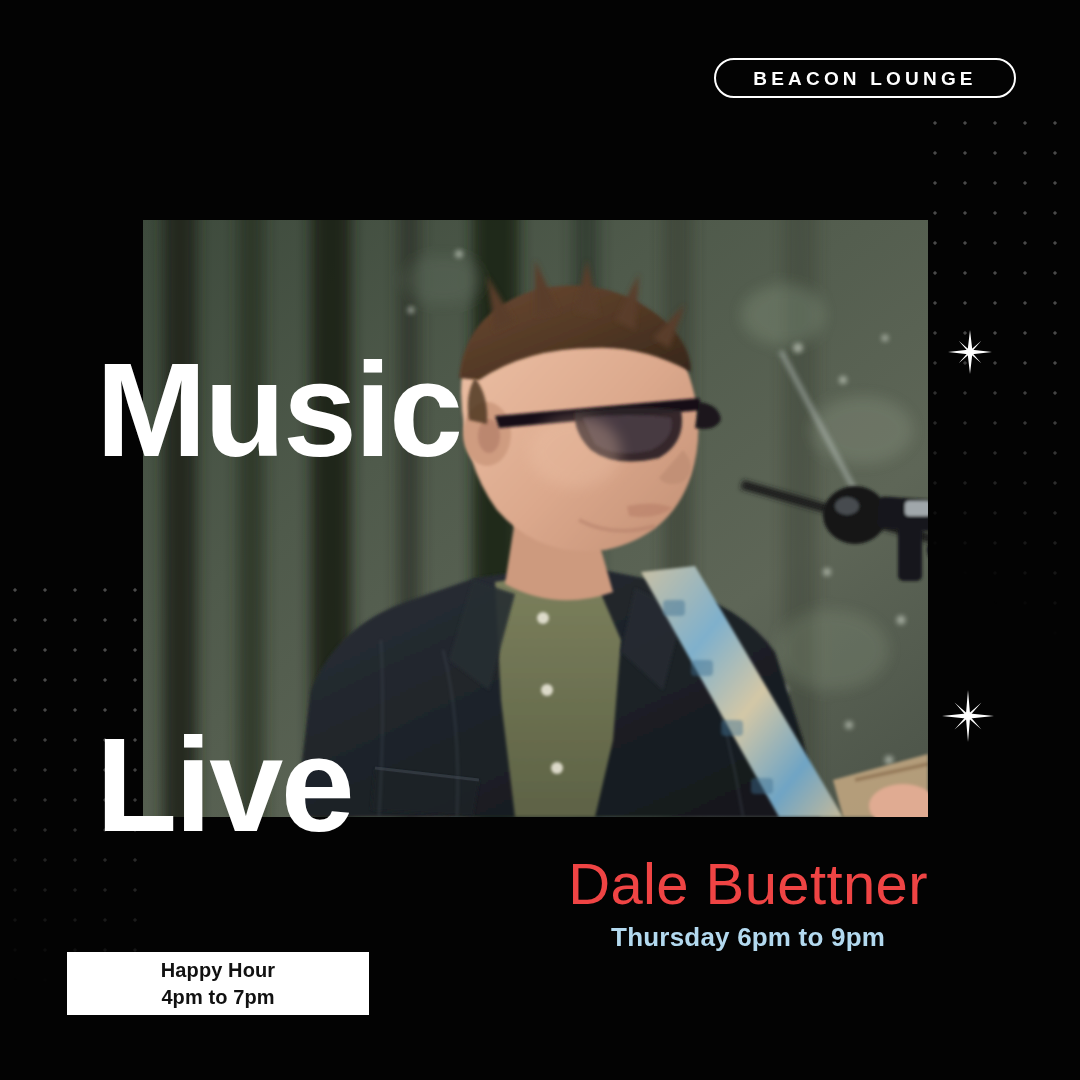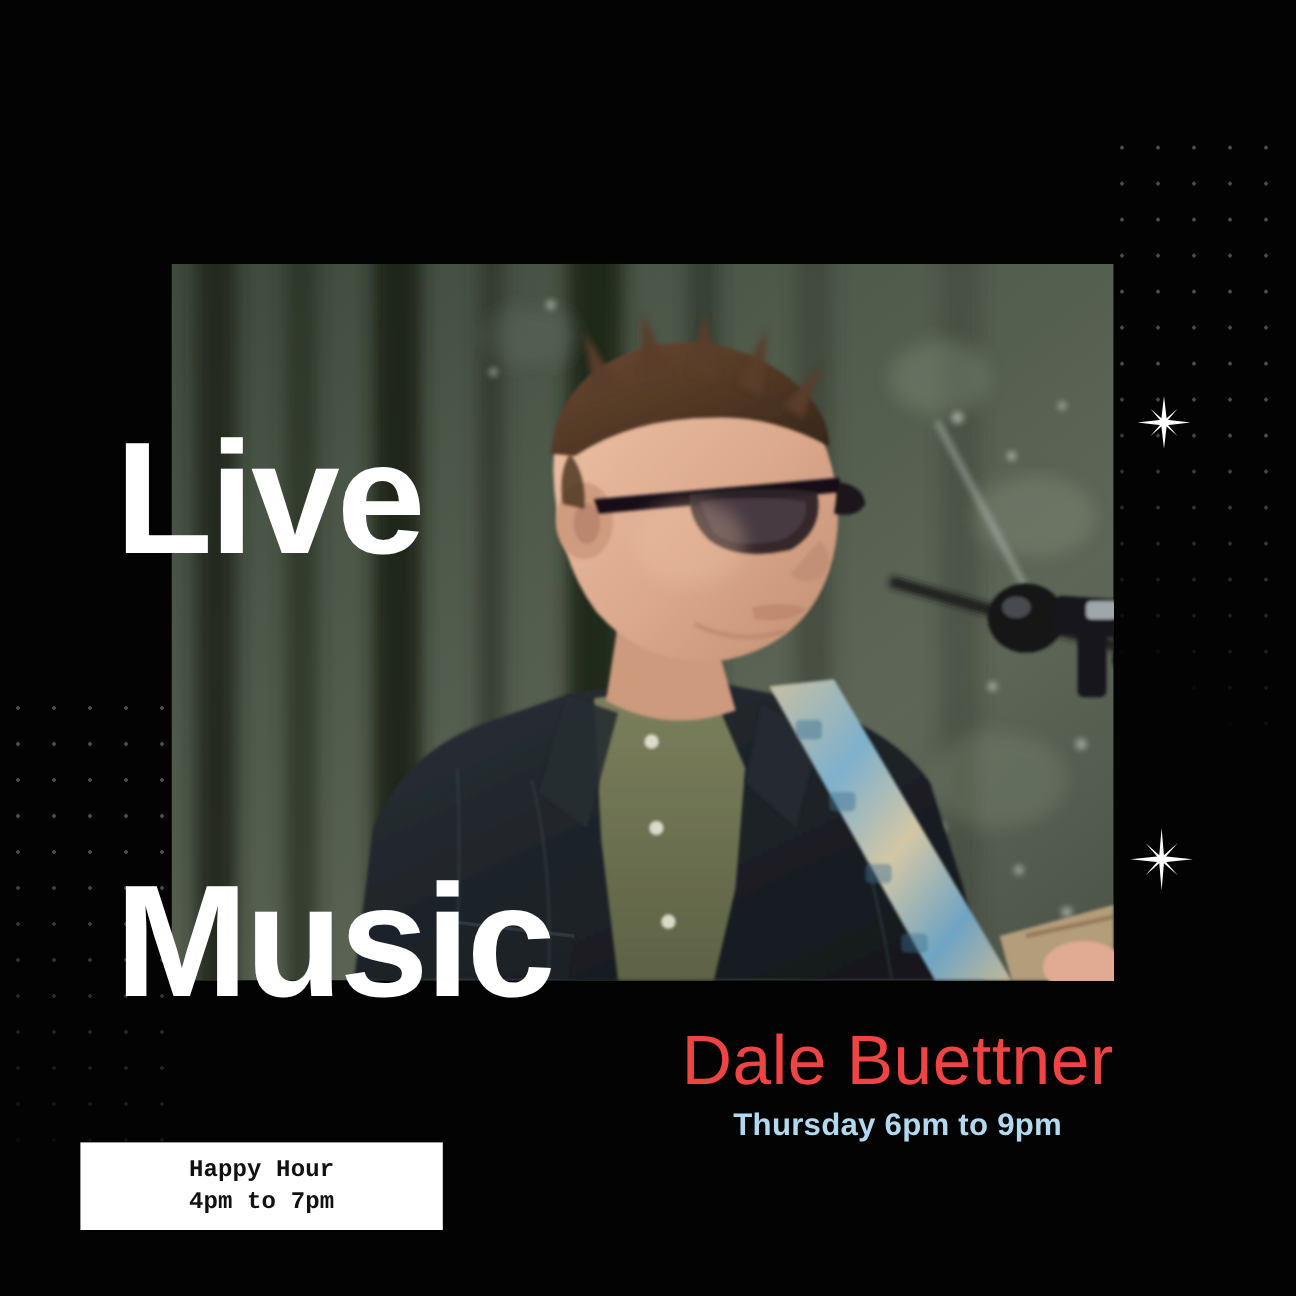--- a/index.html
+++ b/index.html
@@ -109,28 +109,27 @@
     letter-spacing:0.2px;
     line-height:1.3;
     margin-top:4px;
     white-space:nowrap;
   }
 
   
   #happy-hour-box {
     position:absolute;
     left:67px; top:952px;
-    width:302px; height:73px;
+    width:302px; height:63px;
     background:#ffffff;
     display:flex;
     flex-direction:column;
     align-items:center;
     justify-content:center;
     z-index:6;
-    font-family:Liberation Mono, monospace;
   }
   #happy-hour-box div {
     color:#111111;
     font-size:20px;
     font-weight:600;
     line-height:1.35;
     letter-spacing:0.1px;
     white-space:nowrap;
   }
 </style>
@@ -150,20 +149,23 @@
     </svg>
   </div>
   <div class="sparkle" id="sparkle-2">
     <svg width="52" height="52" viewBox="0 0 52 52">
       <path d="M26 0 L28 23.5 L52 26 L28 28.5 L26 52 L24 28.5 L0 26 L24 23.5 Z" fill="#ffffff"></path>
       <path d="M26 7 L27.2 24.8 L45 26 L27.2 27.2 L26 45 L24.8 27.2 L7 26 L24.8 24.8 Z" fill="#ffffff" transform="rotate(45 26 26)"></path>
       <circle cx="26" cy="26" r="3.8" fill="#ffffff"></circle>
     </svg>
   </div>
 
+  <div id="brand-badge">
+    <span id="brand-badge-label">BEACON LOUNGE</span>
+  </div>
 
   <div id="photo-frame">
     <svg viewBox="0 0 785 597" preserveAspectRatio="xMidYMid slice" role="img">
       <defs>
         <linearGradient id="bgTrees" x1="0" y1="0" x2="1" y2="1">
           <stop offset="0%" stop-color="#3d4a3c"></stop>
           <stop offset="35%" stop-color="#4f5a4b"></stop>
           <stop offset="70%" stop-color="#5e6657"></stop>
           <stop offset="100%" stop-color="#4b5348"></stop>
         </linearGradient>
@@ -317,22 +319,22 @@
         <path d="M540 230 Q556 248 540 262 Q524 268 516 258" fill="#c08e74" opacity="0.85"></path>
         <path d="M484 286 Q512 280 530 288 Q512 300 486 296 Z" fill="#b87f68" opacity="0.6"></path>
         <path d="M436 300 Q470 318 512 306" stroke="#b07a63" stroke-width="4" fill="none" opacity="0.45"></path>
       </g>
 
       <ellipse cx="432" cy="232" rx="46" ry="36" fill="#f0c6ab" opacity="0.3" filter="url(#softBlur)"></ellipse>
     </svg>
   </div>
 
   <div id="headline">
+    <span class="hl-line hl-line-2">Music</span>
     <span class="hl-line hl-line-1">Live</span>
-    <span class="hl-line hl-line-2">Music</span>
   </div>
 
   <div id="artist-block">
     <div id="artist-name">Dale Buettner</div>
     <div id="artist-time">Thursday 6pm to 9pm</div>
   </div>
 
   <div id="happy-hour-box">
     <div>Happy Hour</div>
     <div>4pm to 7pm</div>

